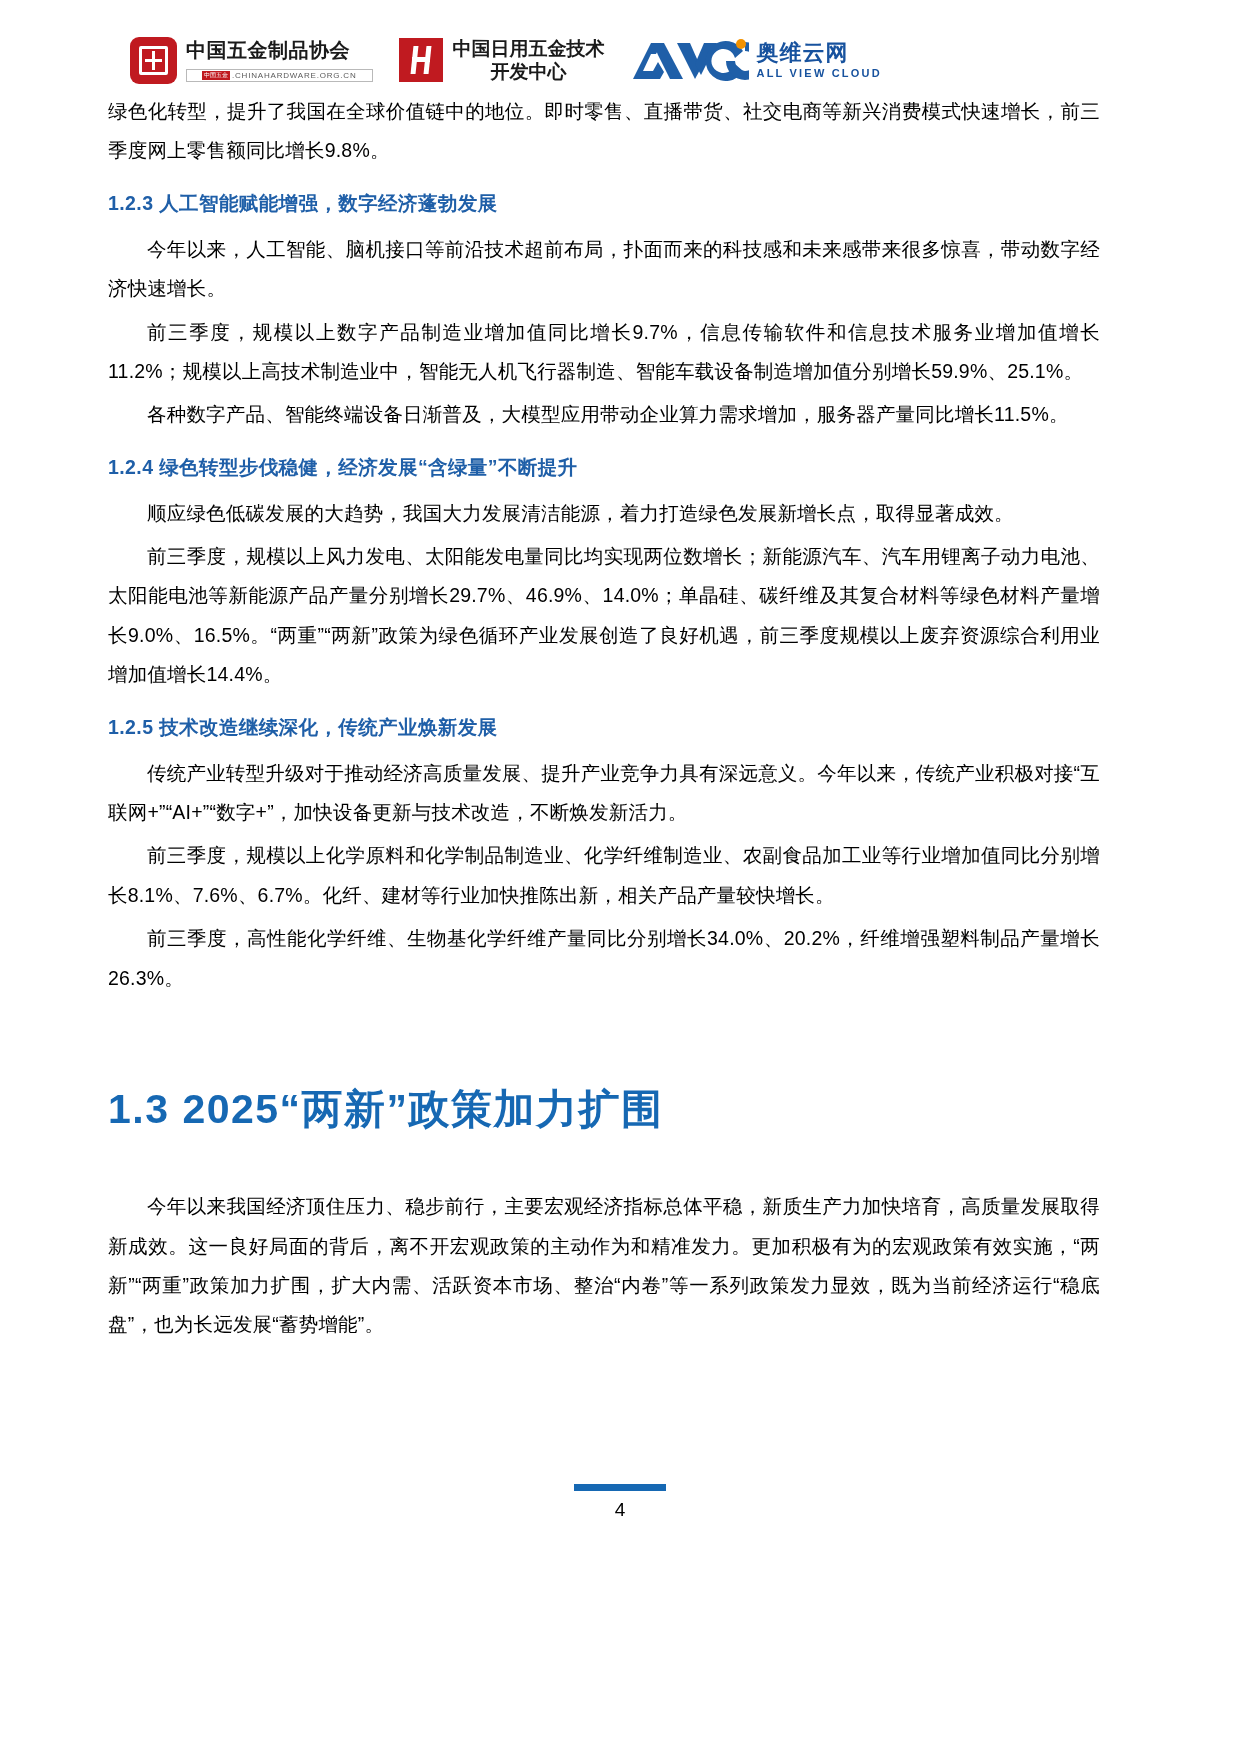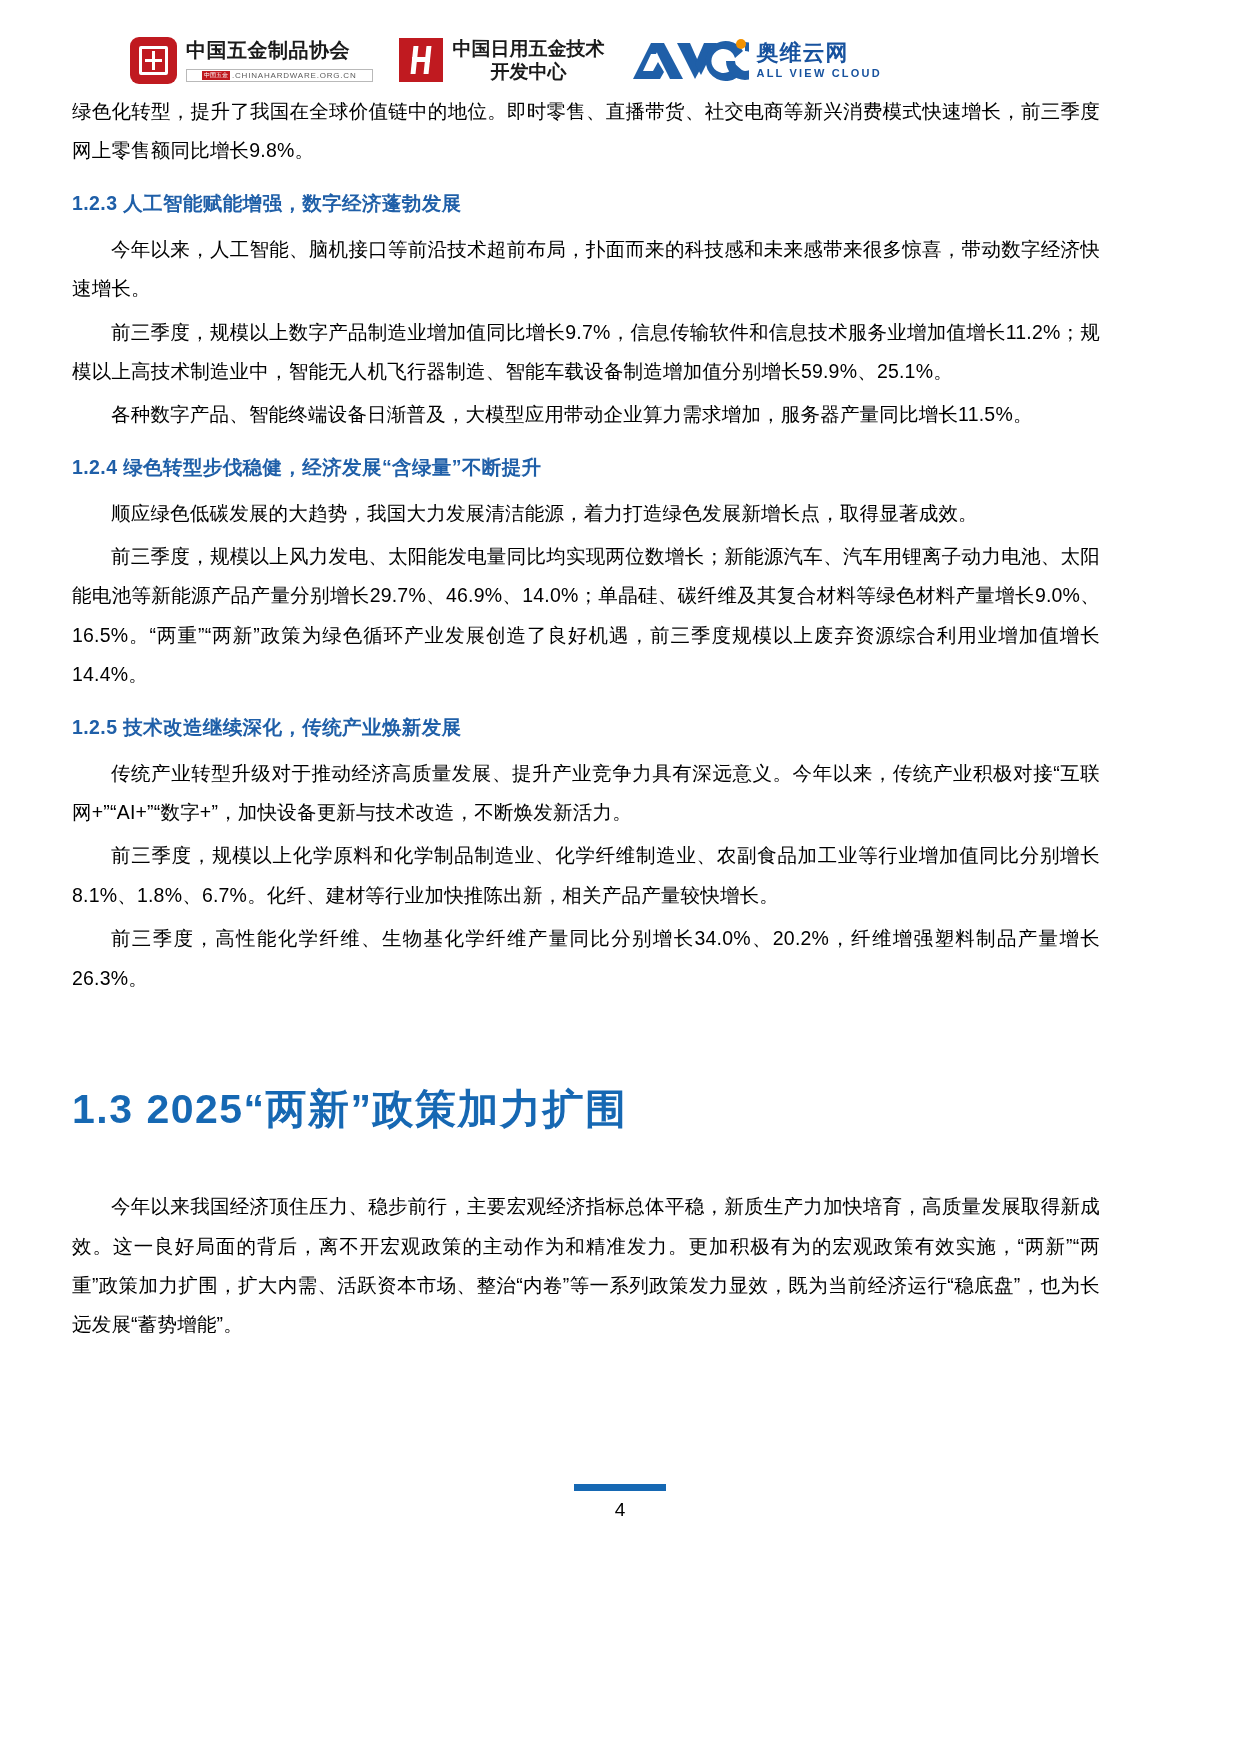--- a/index.html
+++ b/index.html
@@ -187,21 +187,21 @@
     font-size: 11px;
     font-weight: bold;
     color: #17529E;
     letter-spacing: 2.2px;
     margin-top: 2px;
     white-space: nowrap;
   }
 
   
   .content {
-    padding: 0 140px 0 72px;
+    padding: 0 140px 0 108px;
     box-sizing: border-box;
   }
 
   p.body-text {
     font-size: 19.5px;
     line-height: 2.02;
     margin: 0 0 4px 0;
     text-align: justify;
     color: #000;
     letter-spacing: 0.2px;
@@ -318,21 +318,21 @@
     <p class="body-text indent">今年以来，人工智能、脑机接口等前沿技术超前布局，扑面而来的科技感和未来感带来很多惊喜，带动数字经济快速增长。</p>
     <p class="body-text indent">前三季度，规模以上数字产品制造业增加值同比增长9.7%，信息传输软件和信息技术服务业增加值增长11.2%；规模以上高技术制造业中，智能无人机飞行器制造、智能车载设备制造增加值分别增长59.9%、25.1%。</p>
     <p class="body-text indent">各种数字产品、智能终端设备日渐普及，大模型应用带动企业算力需求增加，服务器产量同比增长11.5%。</p>
 
     <h3 class="sub-heading">1.2.4  绿色转型步伐稳健，经济发展“含绿量”不断提升</h3>
     <p class="body-text indent">顺应绿色低碳发展的大趋势，我国大力发展清洁能源，着力打造绿色发展新增长点，取得显著成效。</p>
     <p class="body-text indent">前三季度，规模以上风力发电、太阳能发电量同比均实现两位数增长；新能源汽车、汽车用锂离子动力电池、太阳能电池等新能源产品产量分别增长29.7%、46.9%、14.0%；单晶硅、碳纤维及其复合材料等绿色材料产量增长9.0%、16.5%。“两重”“两新”政策为绿色循环产业发展创造了良好机遇，前三季度规模以上废弃资源综合利用业增加值增长14.4%。</p>
 
     <h3 class="sub-heading">1.2.5  技术改造继续深化，传统产业焕新发展</h3>
     <p class="body-text indent">传统产业转型升级对于推动经济高质量发展、提升产业竞争力具有深远意义。今年以来，传统产业积极对接“互联网+”“AI+”“数字+”，加快设备更新与技术改造，不断焕发新活力。</p>
-    <p class="body-text indent">前三季度，规模以上化学原料和化学制品制造业、化学纤维制造业、农副食品加工业等行业增加值同比分别增长8.1%、1.8%、6.7%。化纤、建材等行业加快推陈出新，相关产品产量较快增长。</p>
+    <p class="body-text indent">前三季度，规模以上化学原料和化学制品制造业、化学纤维制造业、农副食品加工业等行业增加值同比分别增长8.1%、7.6%、6.7%。化纤、建材等行业加快推陈出新，相关产品产量较快增长。</p>
     <p class="body-text indent">前三季度，高性能化学纤维、生物基化学纤维产量同比分别增长34.0%、20.2%，纤维增强塑料制品产量增长26.3%。</p>
 
     <div class="major-heading-wrap">
       <h2 class="major-heading">1.3  2025“两新”政策加力扩围</h2>
     </div>
     <p class="body-text indent">今年以来我国经济顶住压力、稳步前行，主要宏观经济指标总体平稳，新质生产力加快培育，高质量发展取得新成效。这一良好局面的背后，离不开宏观政策的主动作为和精准发力。更加积极有为的宏观政策有效实施，“两新”“两重”政策加力扩围，扩大内需、活跃资本市场、整治“内卷”等一系列政策发力显效，既为当前经济运行“稳底盘”，也为长远发展“蓄势增能”。</p>
 
   </div>
 
   <div class="footer">

